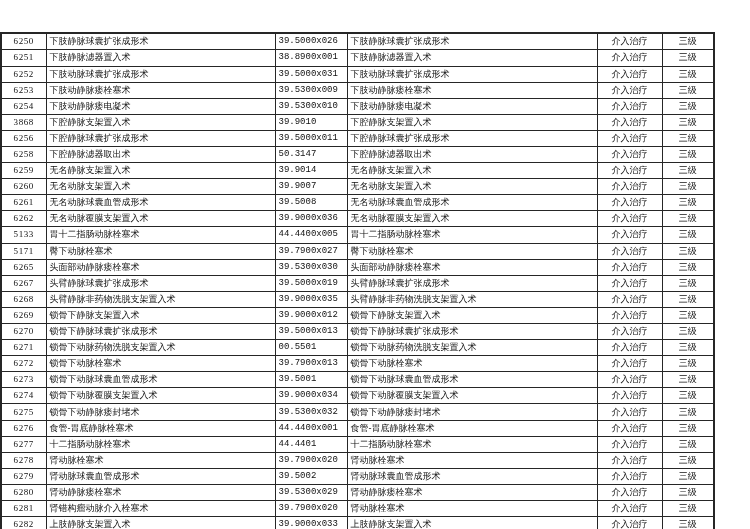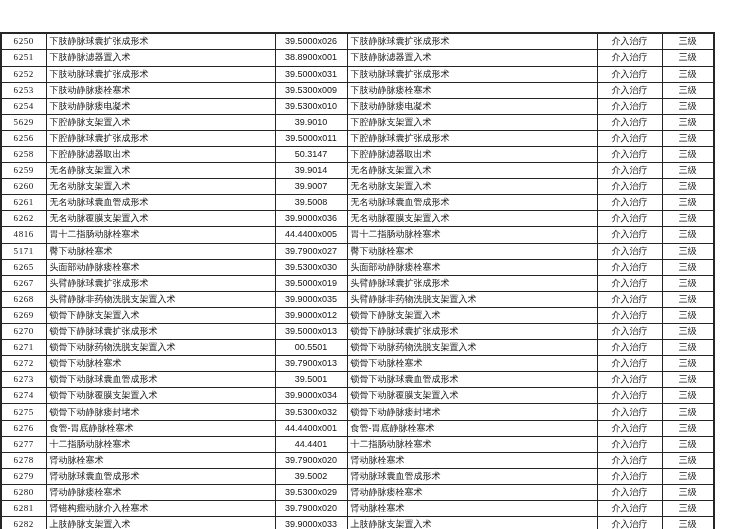--- a/index.html
+++ b/index.html
@@ -42,22 +42,22 @@
     text-align: center;
     font-family: "Liberation Serif", "DejaVu Serif", serif;
     font-size: 8.5px;
     letter-spacing: 0.6px;
   }
   td.c-name {
     text-align: left;
     font-family: "DejaVu Serif", "Liberation Serif", serif;
   }
   td.c-code {
-    text-align: center;
-    font-family: Liberation Sans, sans-serif;
+    text-align: left;
+    font-family: Liberation Mono, monospace;
     font-size: 9.5px;
     color: #1a1a1a;
   }
   td.c-cat, td.c-level {
     text-align: center;
     font-family: "DejaVu Serif", "Liberation Serif", serif;
   }
 </style>
 </head>
 <body>
@@ -107,21 +107,21 @@
         </tr>
         <tr>
           <td class="c-id">6254</td>
           <td class="c-name">下肢动静脉瘘电凝术</td>
           <td class="c-code">39.5300x010</td>
           <td class="c-name">下肢动静脉瘘电凝术</td>
           <td class="c-cat">介入治疗</td>
           <td class="c-level">三级</td>
         </tr>
         <tr>
-          <td class="c-id">5629</td>
+          <td class="c-id">3868</td>
           <td class="c-name">下腔静脉支架置入术</td>
           <td class="c-code">39.9010</td>
           <td class="c-name">下腔静脉支架置入术</td>
           <td class="c-cat">介入治疗</td>
           <td class="c-level">三级</td>
         </tr>
         <tr>
           <td class="c-id">6256</td>
           <td class="c-name">下腔静脉球囊扩张成形术</td>
           <td class="c-code">39.5000x011</td>
@@ -163,21 +163,21 @@
         </tr>
         <tr>
           <td class="c-id">6262</td>
           <td class="c-name">无名动脉覆膜支架置入术</td>
           <td class="c-code">39.9000x036</td>
           <td class="c-name">无名动脉覆膜支架置入术</td>
           <td class="c-cat">介入治疗</td>
           <td class="c-level">三级</td>
         </tr>
         <tr>
-          <td class="c-id">4816</td>
+          <td class="c-id">5133</td>
           <td class="c-name">胃十二指肠动脉栓塞术</td>
           <td class="c-code">44.4400x005</td>
           <td class="c-name">胃十二指肠动脉栓塞术</td>
           <td class="c-cat">介入治疗</td>
           <td class="c-level">三级</td>
         </tr>
         <tr>
           <td class="c-id">5171</td>
           <td class="c-name">臀下动脉栓塞术</td>
           <td class="c-code">39.7900x027</td>

